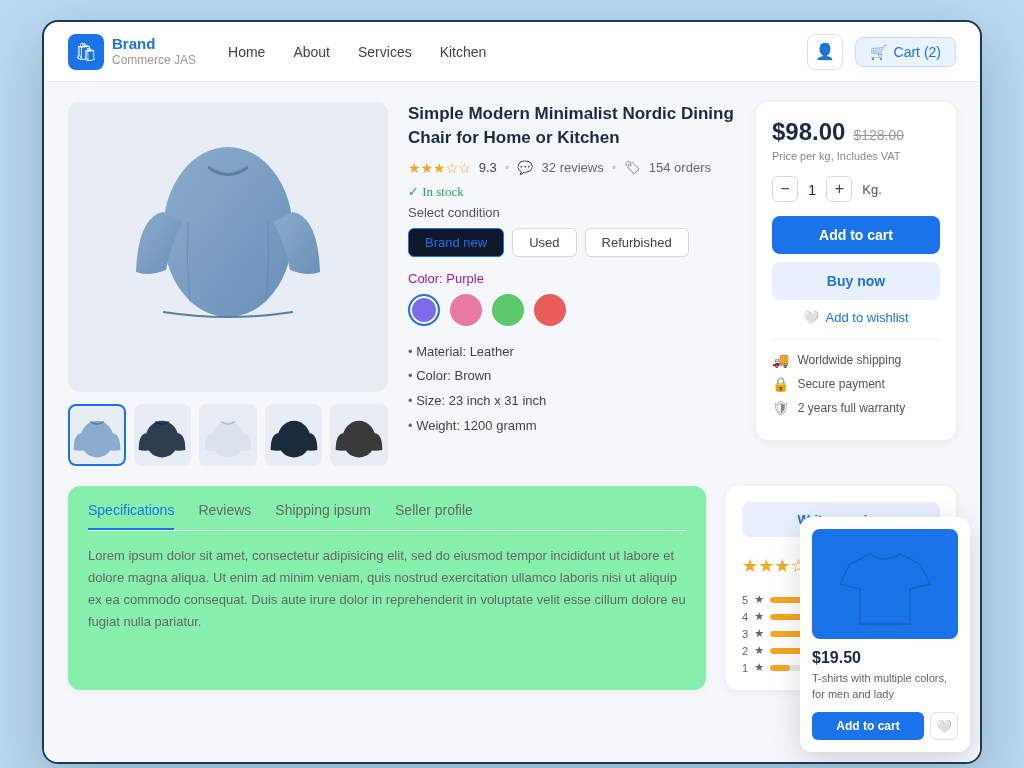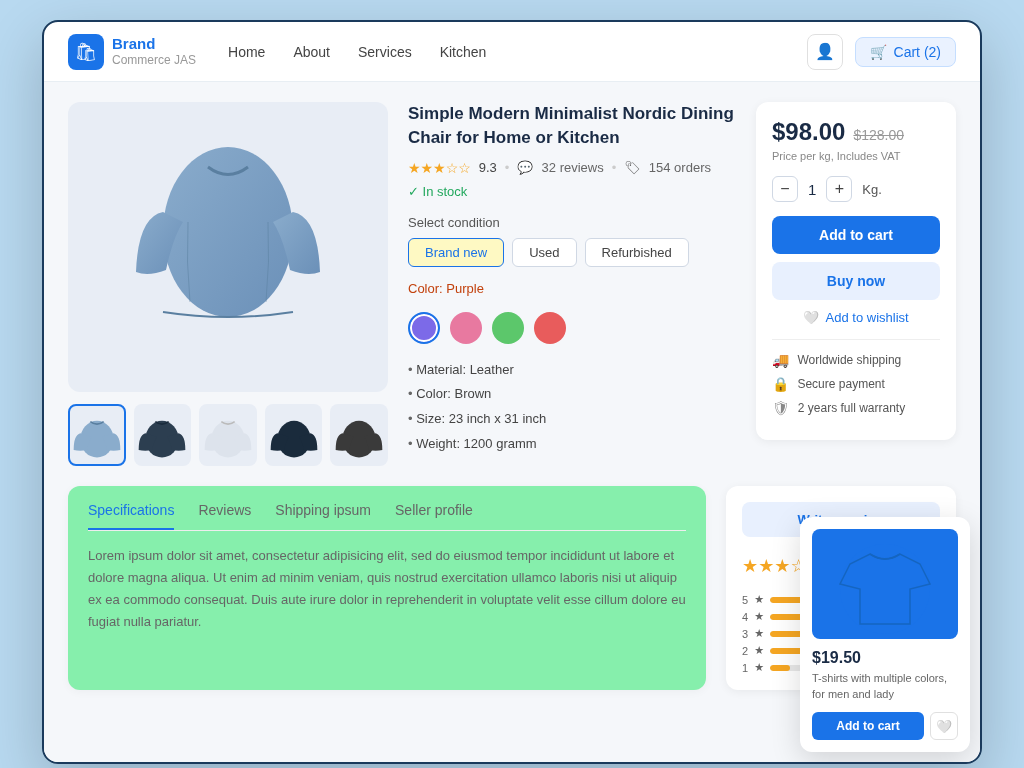--- a/index.html
+++ b/index.html
@@ -178,21 +178,22 @@
       font-size: 14px;
     }
     .rating-num { color: #444; font-weight: 400; }
     .dot { color: #ccc; }
     .review-count { color: #666; }
     .orders { color: #666; }
     .in-stock {
       color: #22a85d;
       font-size: 13px;
       font-weight: 500;
-      margin-bottom: 16px;
+      margin-bottom: 5px;
+      font-family: Liberation Serif, serif;
     }
     .in-stock::before { content: '✓ '; }
     .section-label {
       font-size: 13px;
       color: #555;
       margin-bottom: 8px;
     }
     .condition-buttons {
       display: flex;
       gap: 8px;
@@ -203,23 +204,23 @@
       border: 1px solid #d0d8e4;
       border-radius: 6px;
       font-size: 13px;
       cursor: pointer;
       background: white;
       color: #444;
     }
     .cond-btn.active {
       border-color: #1a73e8;
       color: #1a73e8;
-      background: #fef9c3;
-    }
-    .color-label { font-size: 13px; color: #c2410c; margin-bottom: 16px; }
+      background: #0f172a;
+    }
+    .color-label { font-size: 13px; color: #a21caf; margin-bottom: 8px; }
     .color-swatches {
       display: flex;
       gap: 10px;
       margin-bottom: 14px;
     }
     .swatch {
       width: 32px;
       height: 32px;
       border-radius: 50%;
       cursor: pointer;

